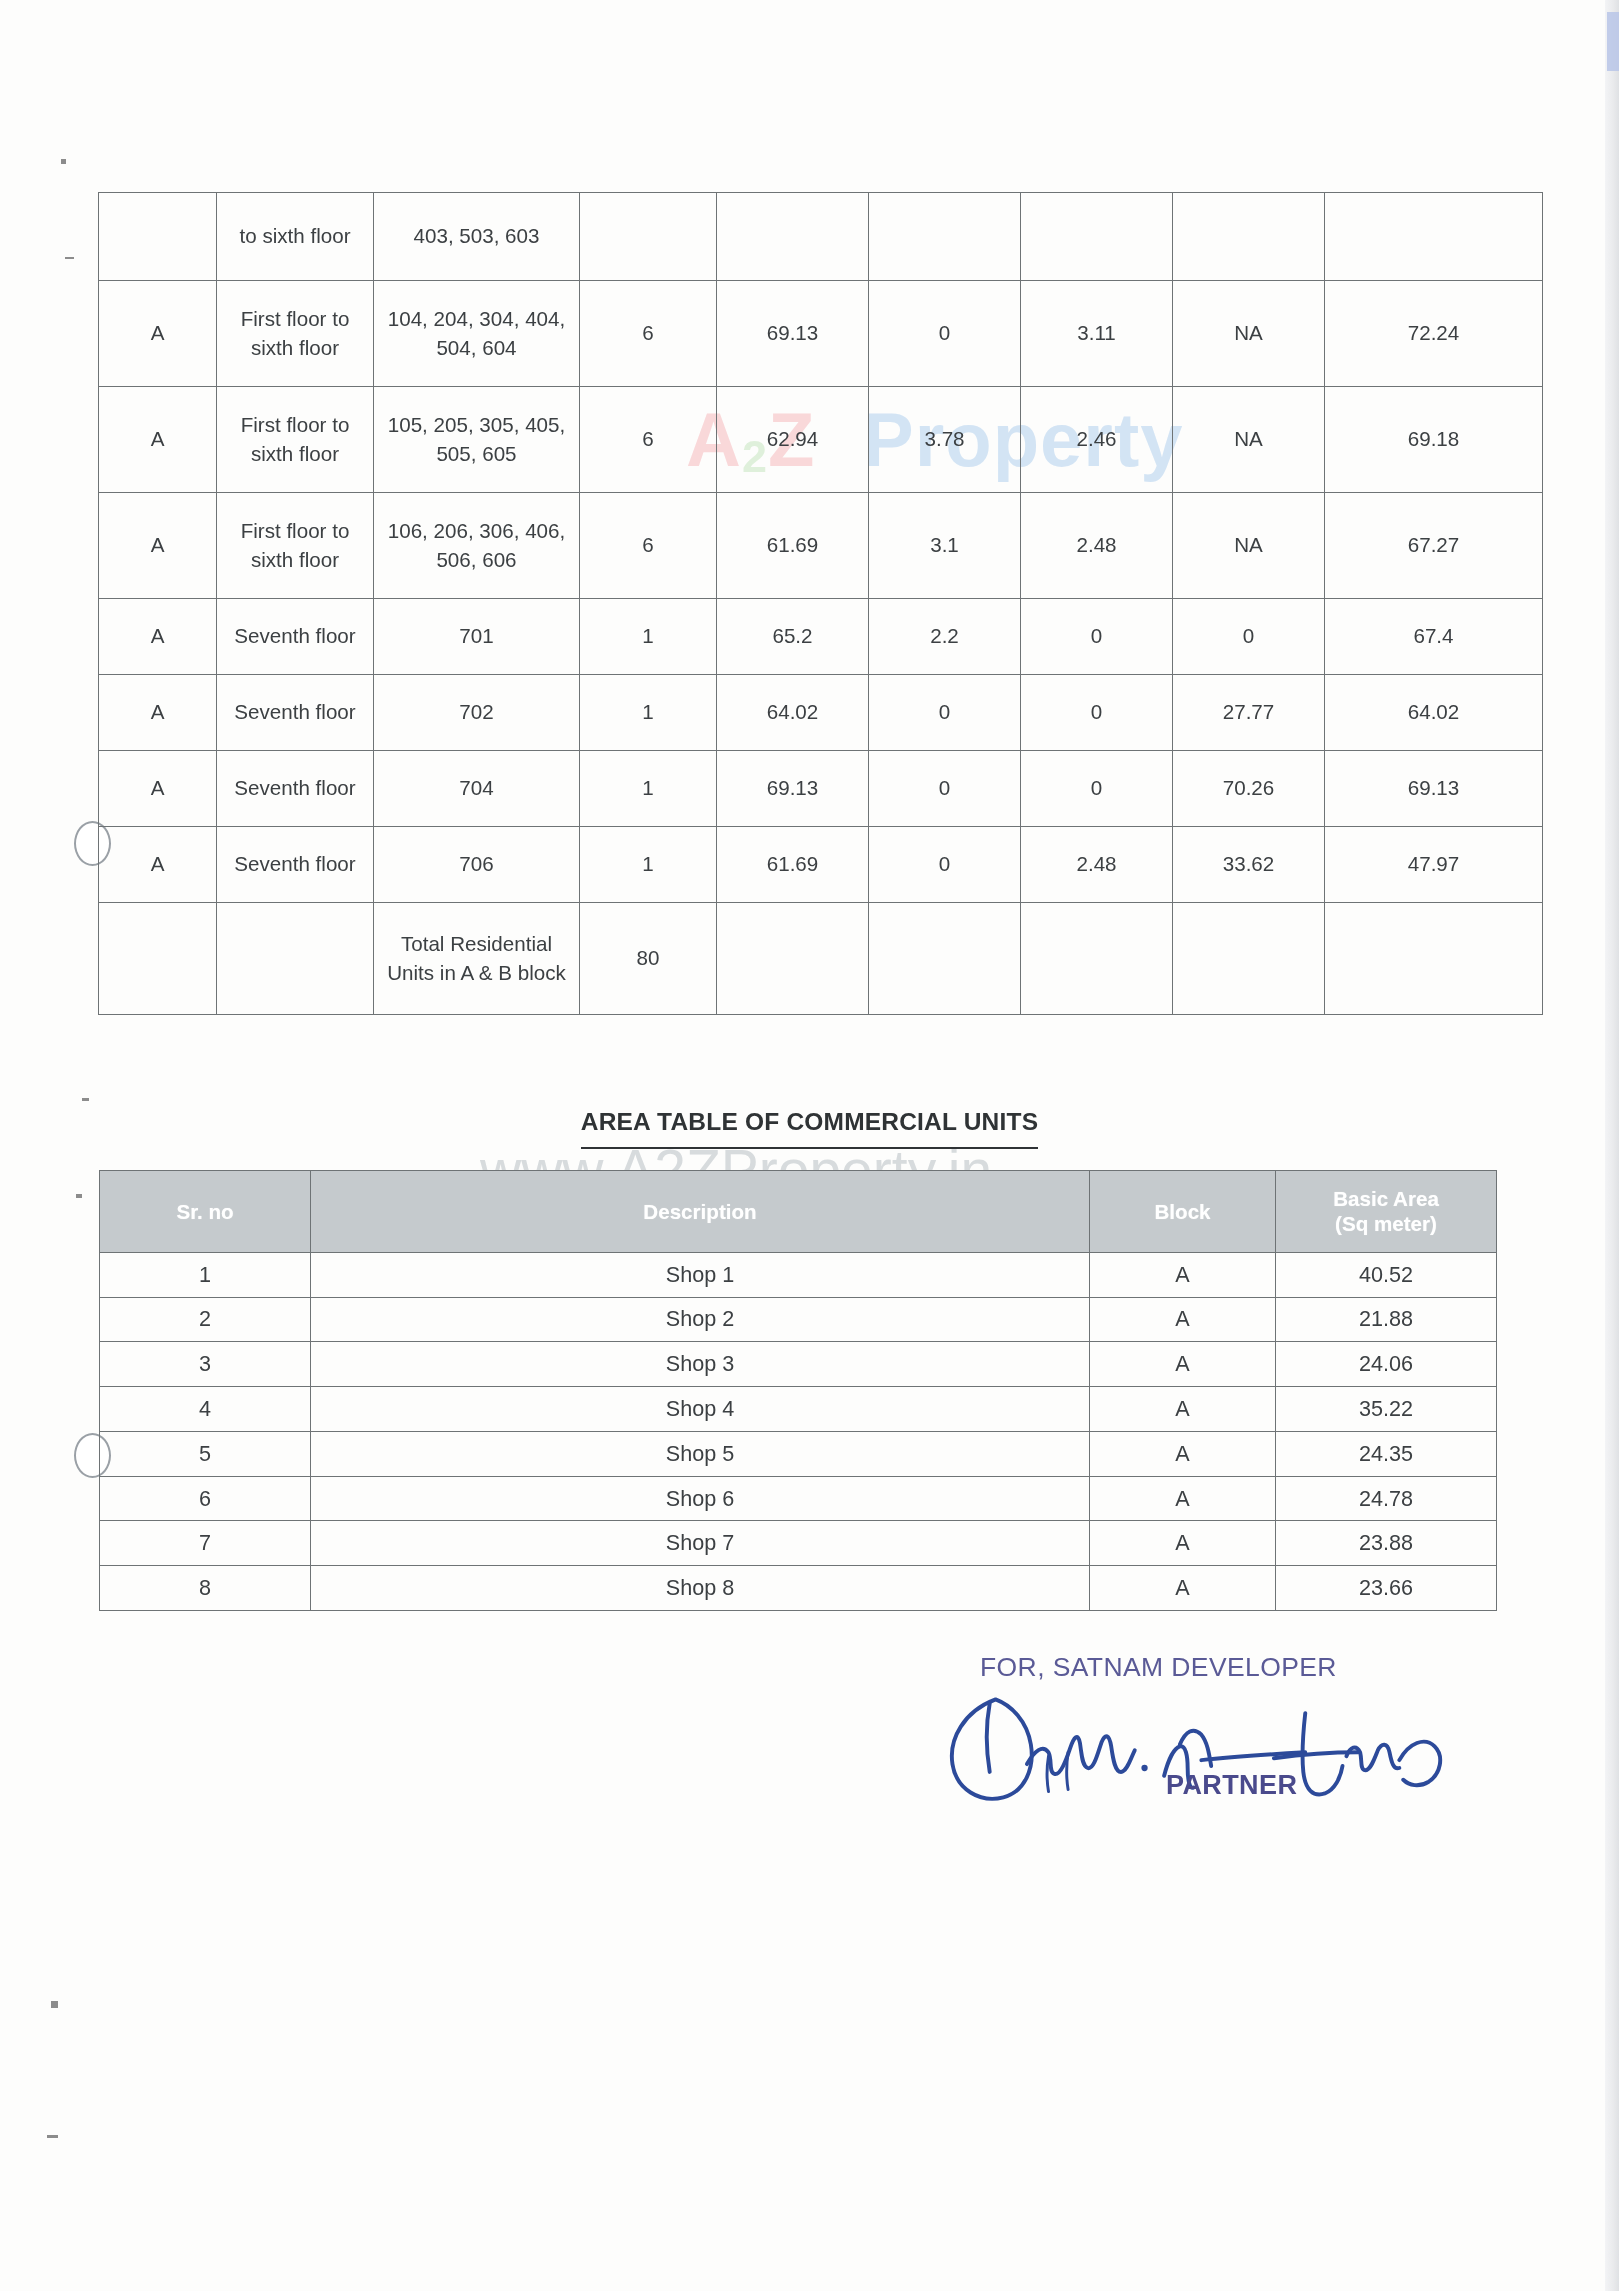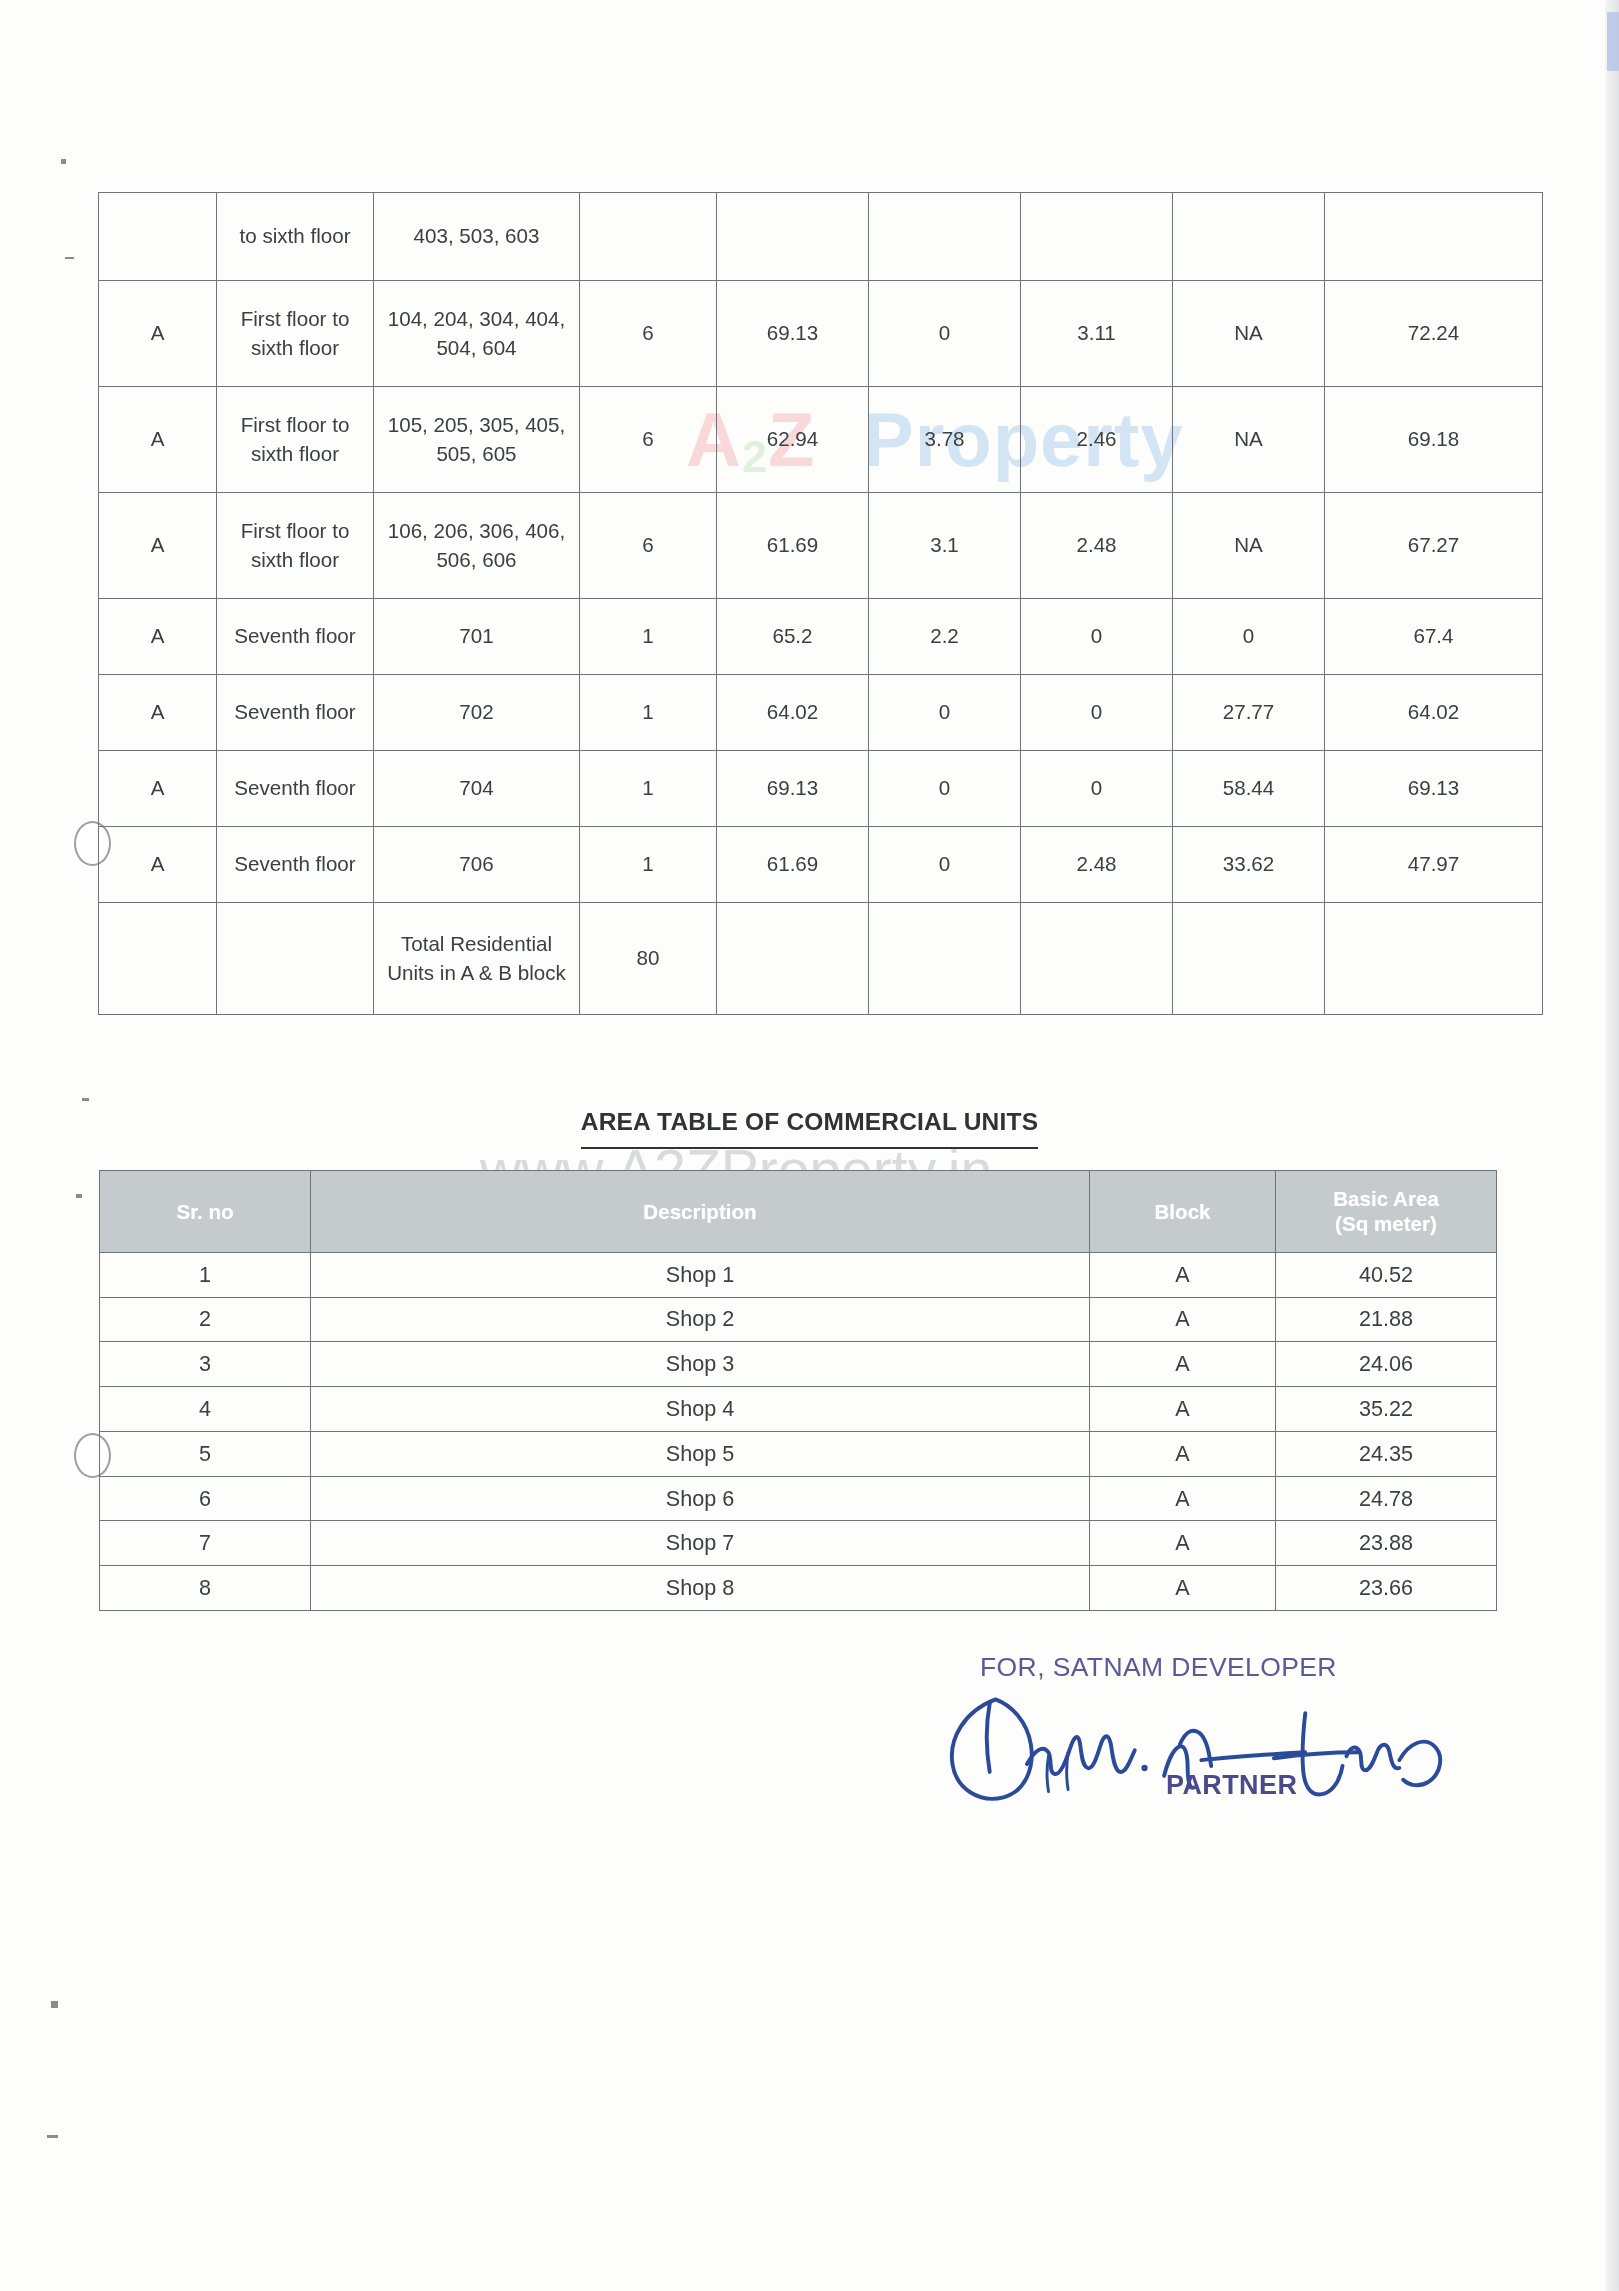--- a/index.html
+++ b/index.html
@@ -313,21 +313,21 @@
           <td>64.02</td>
         </tr>
         <tr class="rowh-short">
           <td>A</td>
           <td>Seventh floor</td>
           <td>704</td>
           <td>1</td>
           <td>69.13</td>
           <td>0</td>
           <td>0</td>
-          <td>58.44</td>
+          <td>70.26</td>
           <td>69.13</td>
         </tr>
         <tr class="rowh-short">
           <td>A</td>
           <td>Seventh floor</td>
           <td>706</td>
           <td>1</td>
           <td>61.69</td>
           <td>0</td>
           <td>2.48</td>

